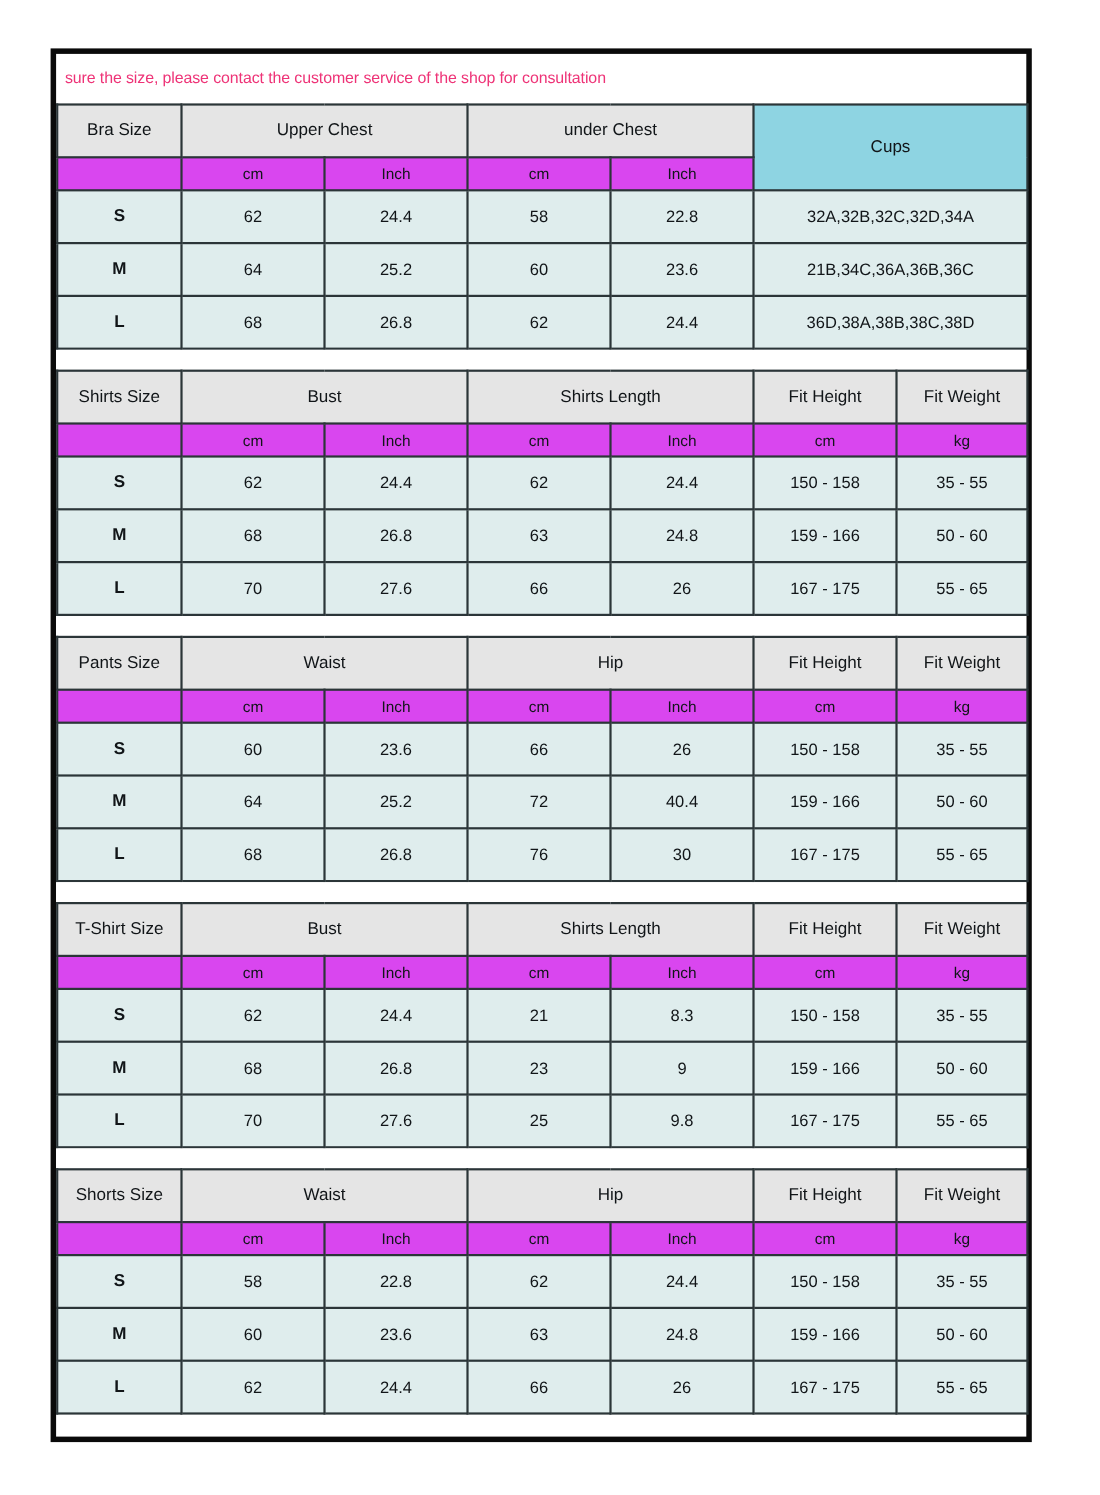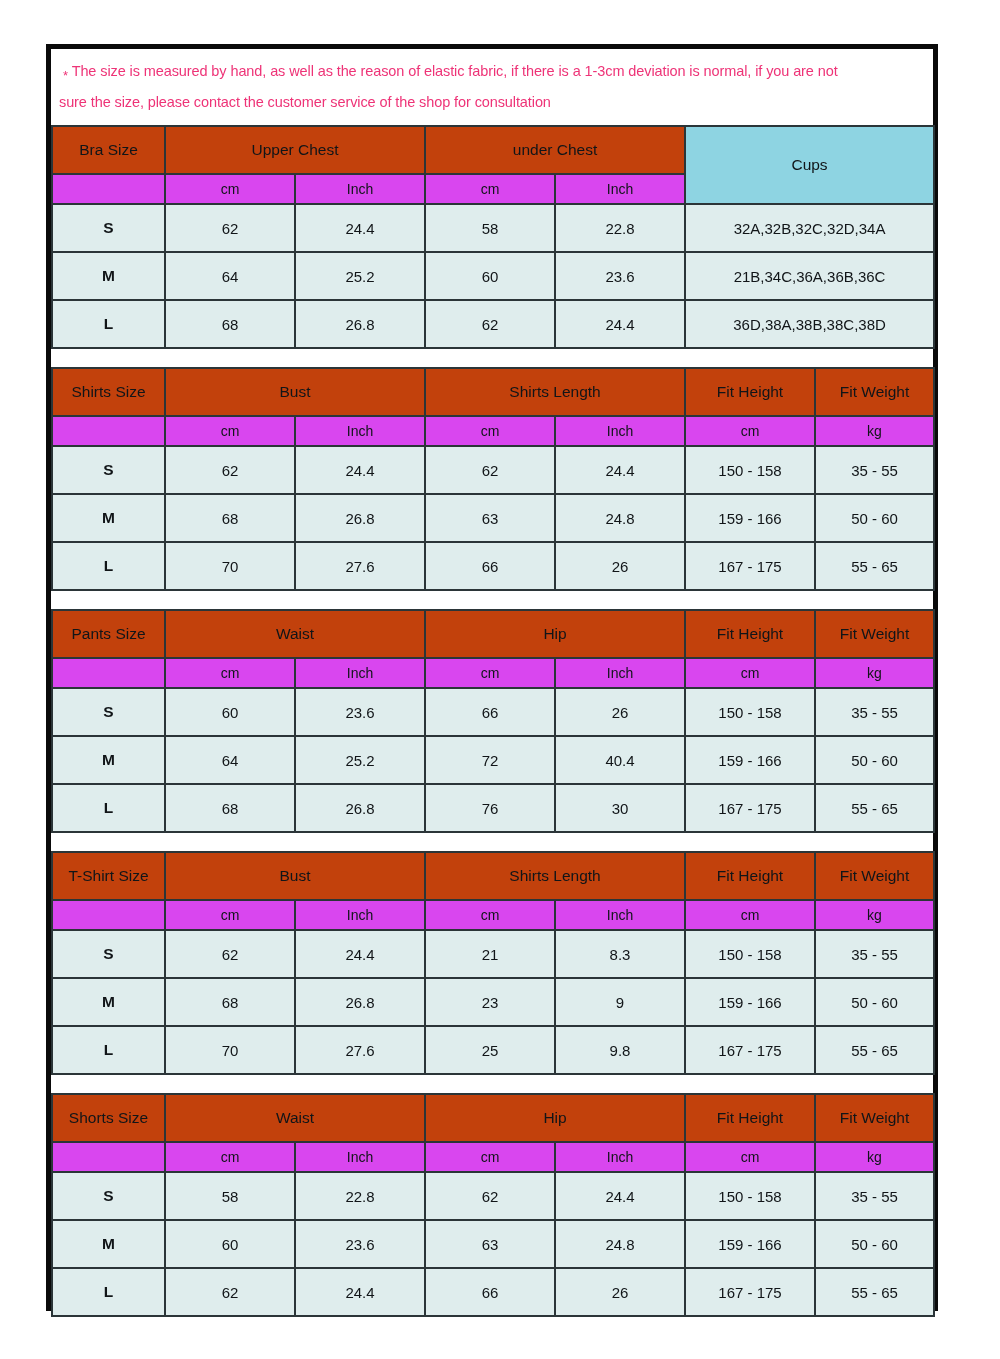--- a/index.html
+++ b/index.html
@@ -47,21 +47,21 @@
   .size-table td {
     border: 2px solid #2b3538;
     text-align: center;
     vertical-align: middle;
     color: #111518;
     font-size: 15px;
   }
 
   
   .size-table tr.hdr td {
-    background: #c2410c;
+    background: #e5e5e5;
     height: 48px;
     font-size: 15.5px;
   }
   
   .size-table tr.sub td {
     background: #d946ef;
     height: 30px;
     font-size: 14px;
   }
   
@@ -87,21 +87,20 @@
   col.c-fh     { width: 130px; }
   col.c-fw     { width: 119px; }
   col.c-cups   { width: 249px; }
 </style>
 </head>
 <body>
 
 <div id="frame">
 
   <div class="note">
-    <span class="note-line-1"><span class="star">*</span><span> The size is measured by hand, as well as the reason of elastic fabric, if there is a 1-3cm deviation is normal, if you are not</span></span>
     <span class="note-line-2">sure the size, please contact the customer service of the shop for consultation</span>
   </div>
 
   <div class="table-wrap">
     <table class="size-table">
       <colgroup>
         <col class="c-size">
           <col class="c-a1">
           <col class="c-a2">
           <col class="c-b1">

